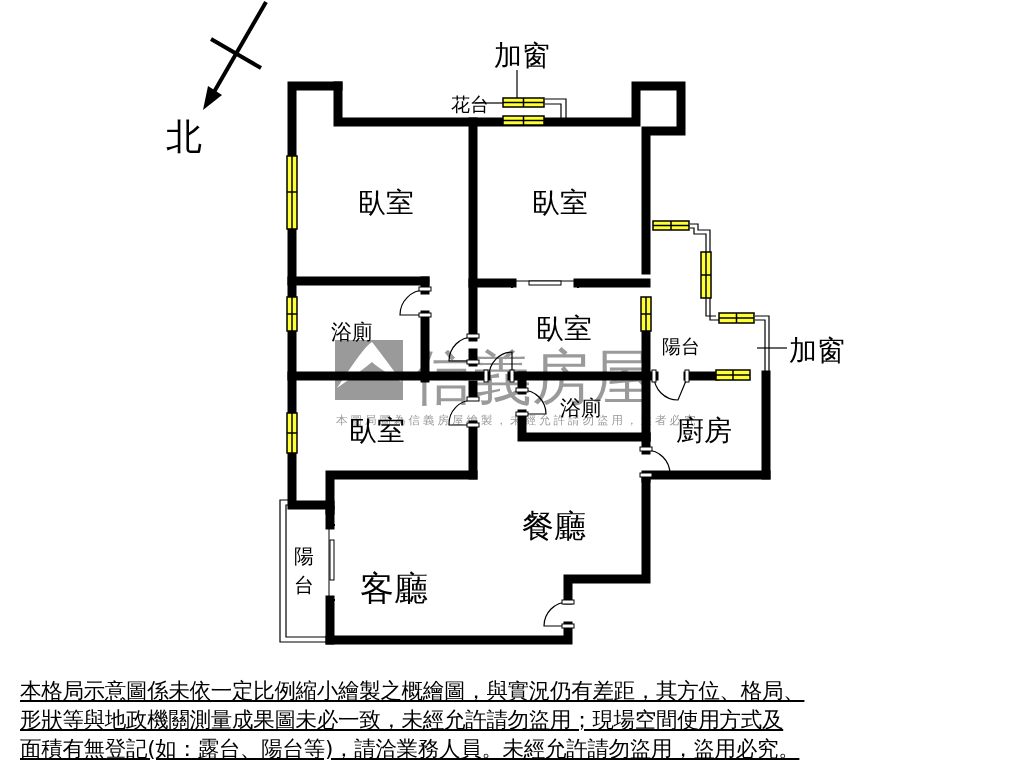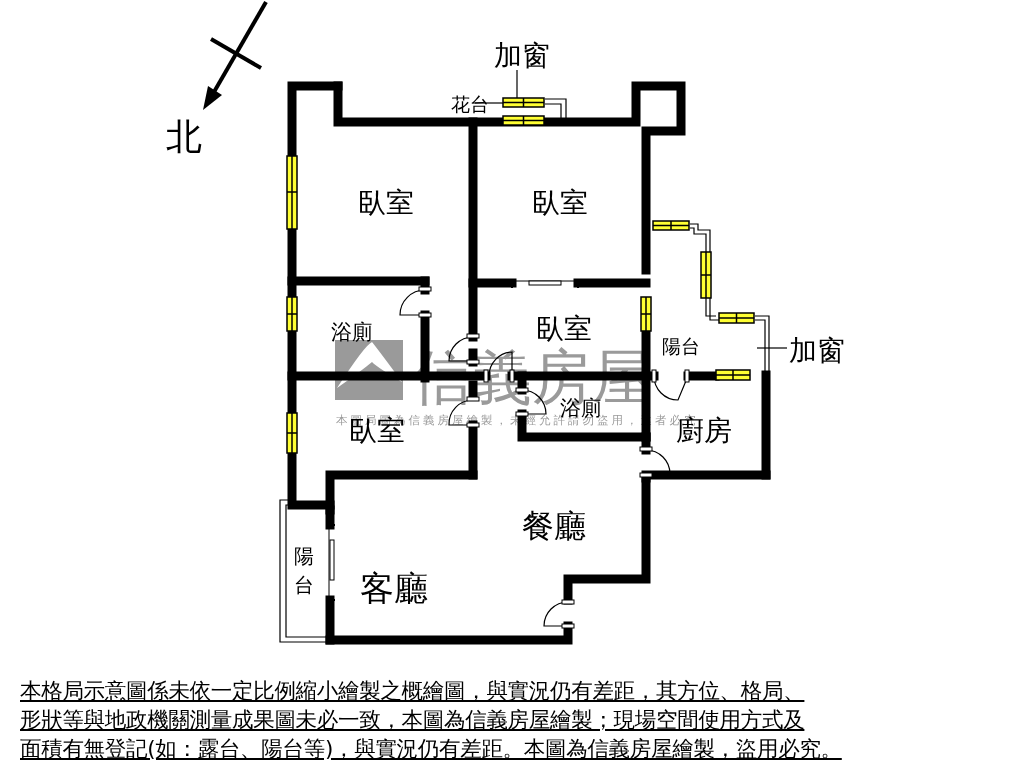--- a/index.html
+++ b/index.html
@@ -202,15 +202,15 @@
 
   <g>
     <text class="label" x="494" y="65" font-size="28">加窗</text>
     <text class="label" x="451" y="111" font-size="19">花台</text>
     <text class="label" x="789" y="360" font-size="28">加窗</text>
   </g>
 </svg>
 
 <div class="caption">
   <div>本格局示意圖係未依一定比例縮小繪製之概繪圖，與實況仍有差距，其方位、格局、</div>
-  <div>形狀等與地政機關測量成果圖未必一致，本圖為信義房屋繪製；現場空間使用方式及</div>
-  <div>面積有無登記(如：露台、陽台等)，與實況仍有差距。本圖為信義房屋繪製，盜用必究。</div>
+  <div>形狀等與地政機關測量成果圖未必一致，未經允許請勿盜用；現場空間使用方式及</div>
+  <div>面積有無登記(如：露台、陽台等)，請洽業務人員。未經允許請勿盜用，盜用必究。</div>
 </div>
 
 </body></html>

